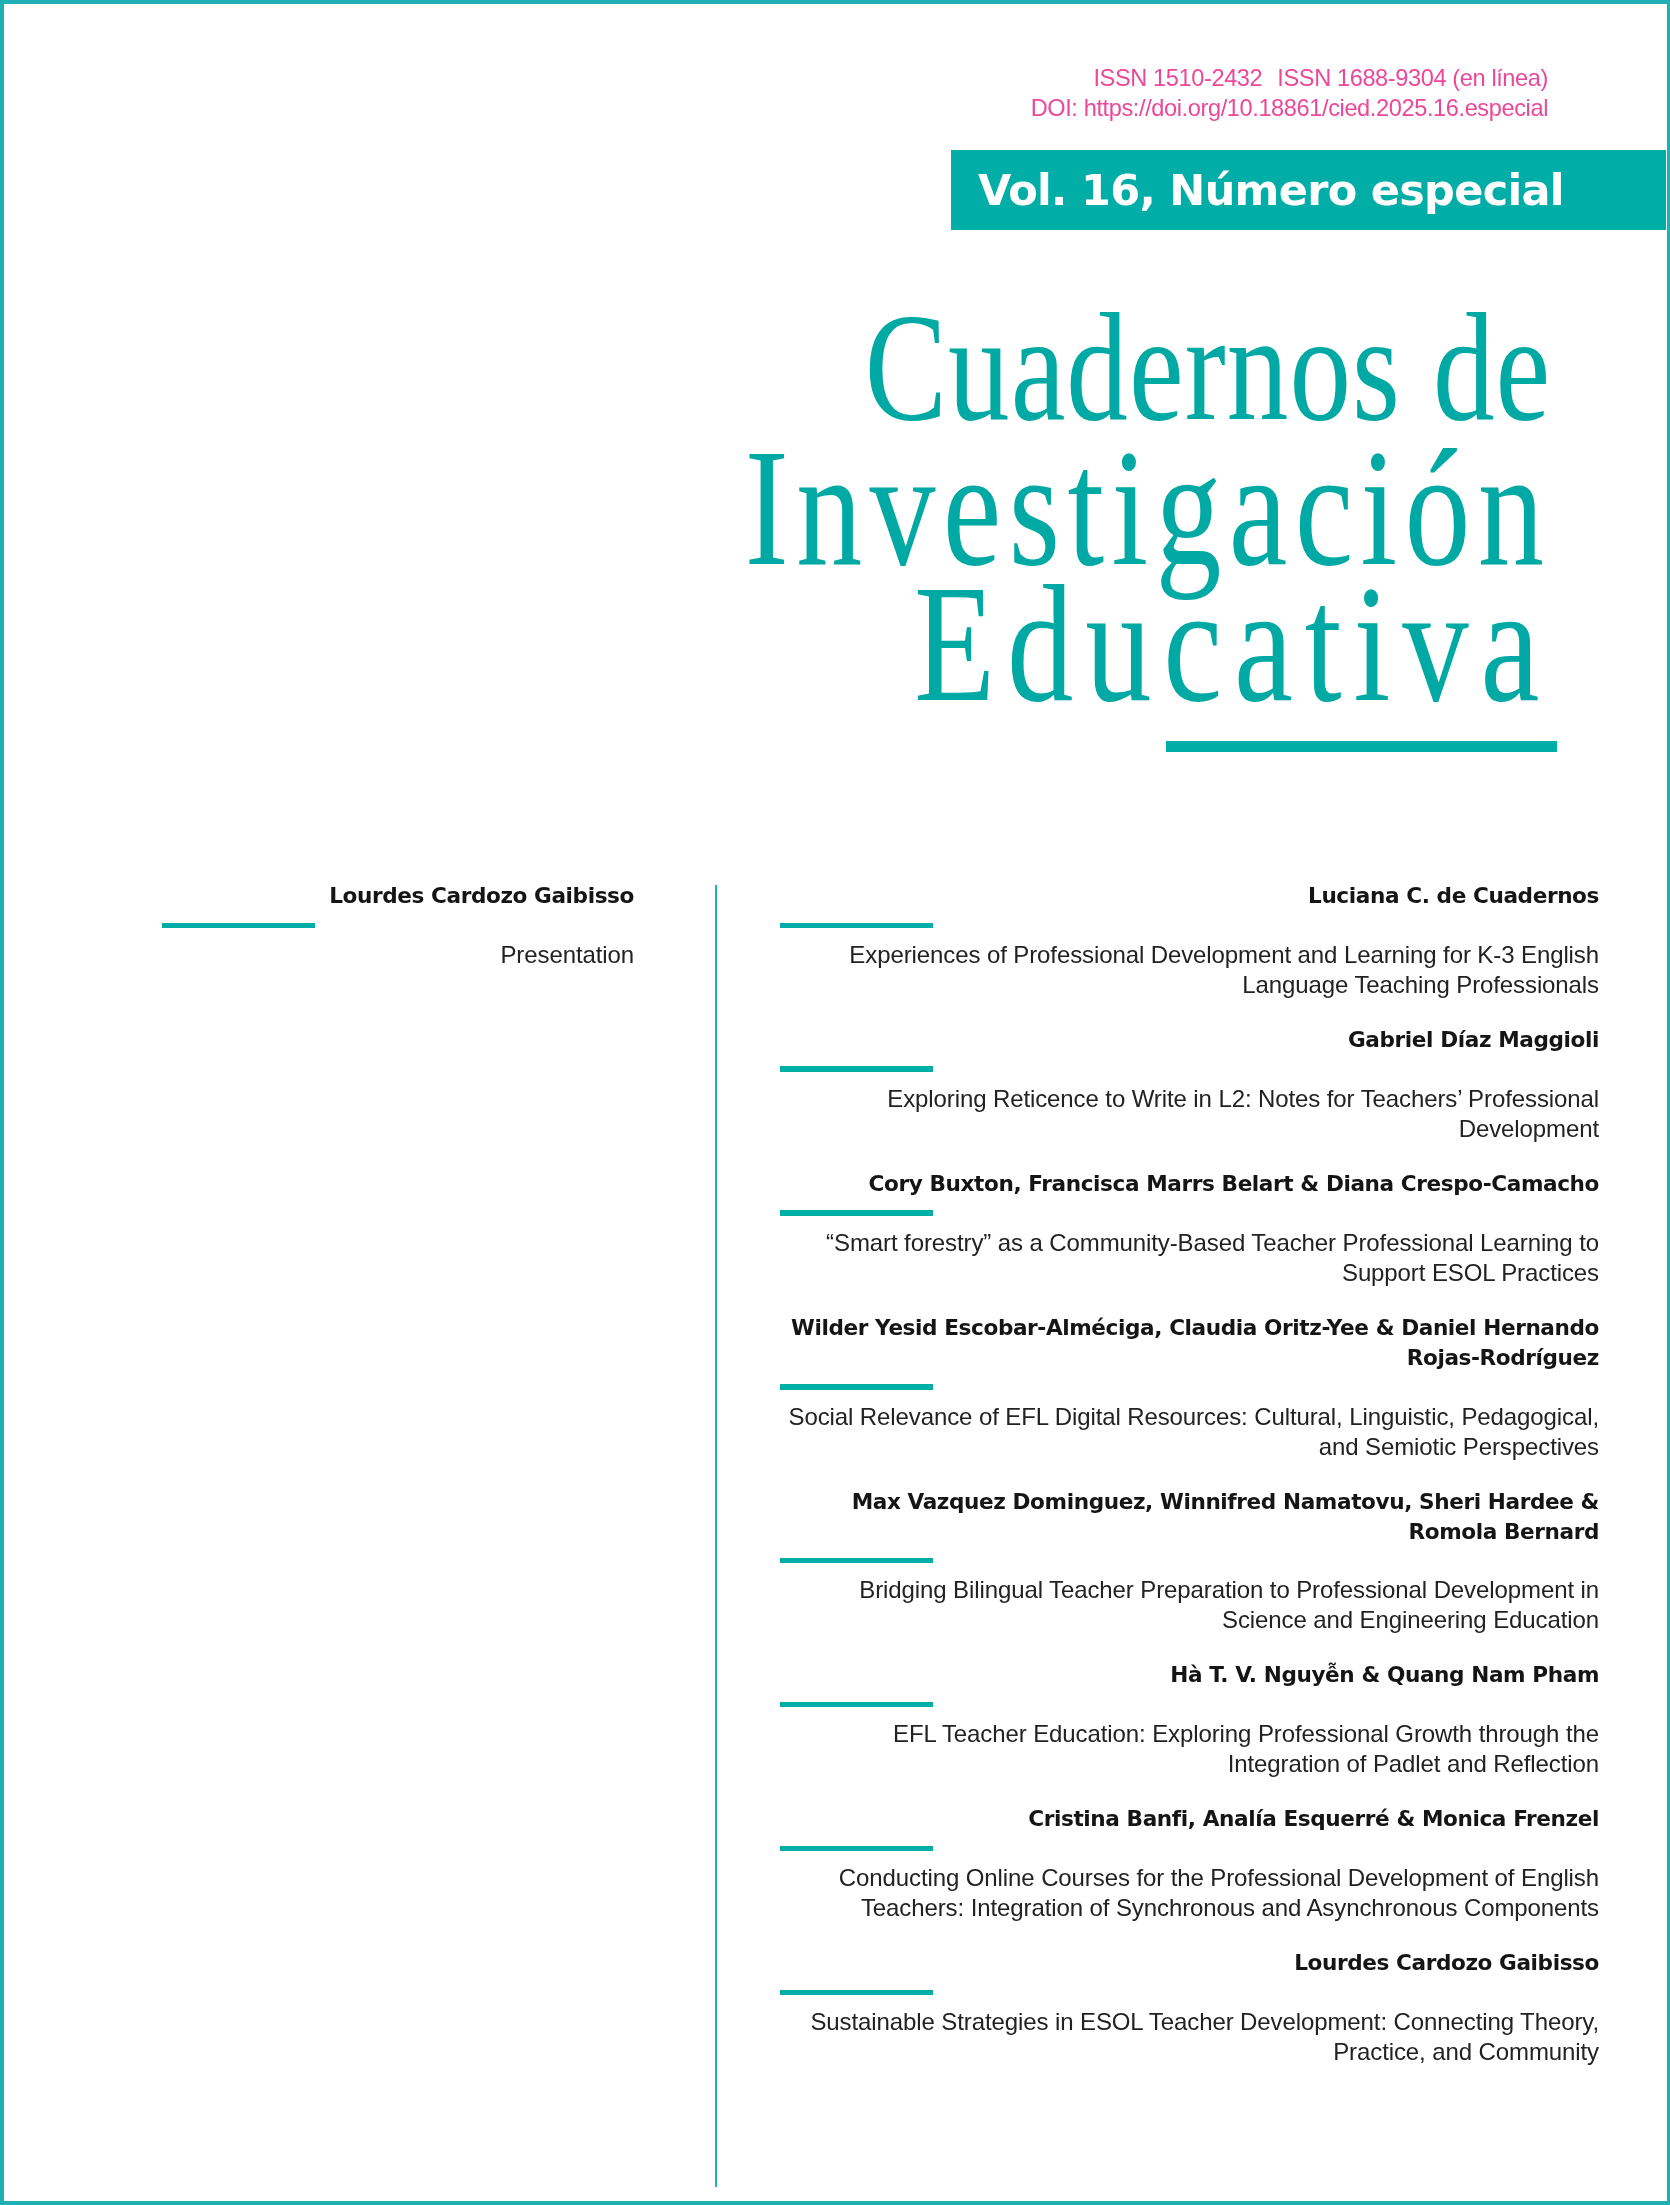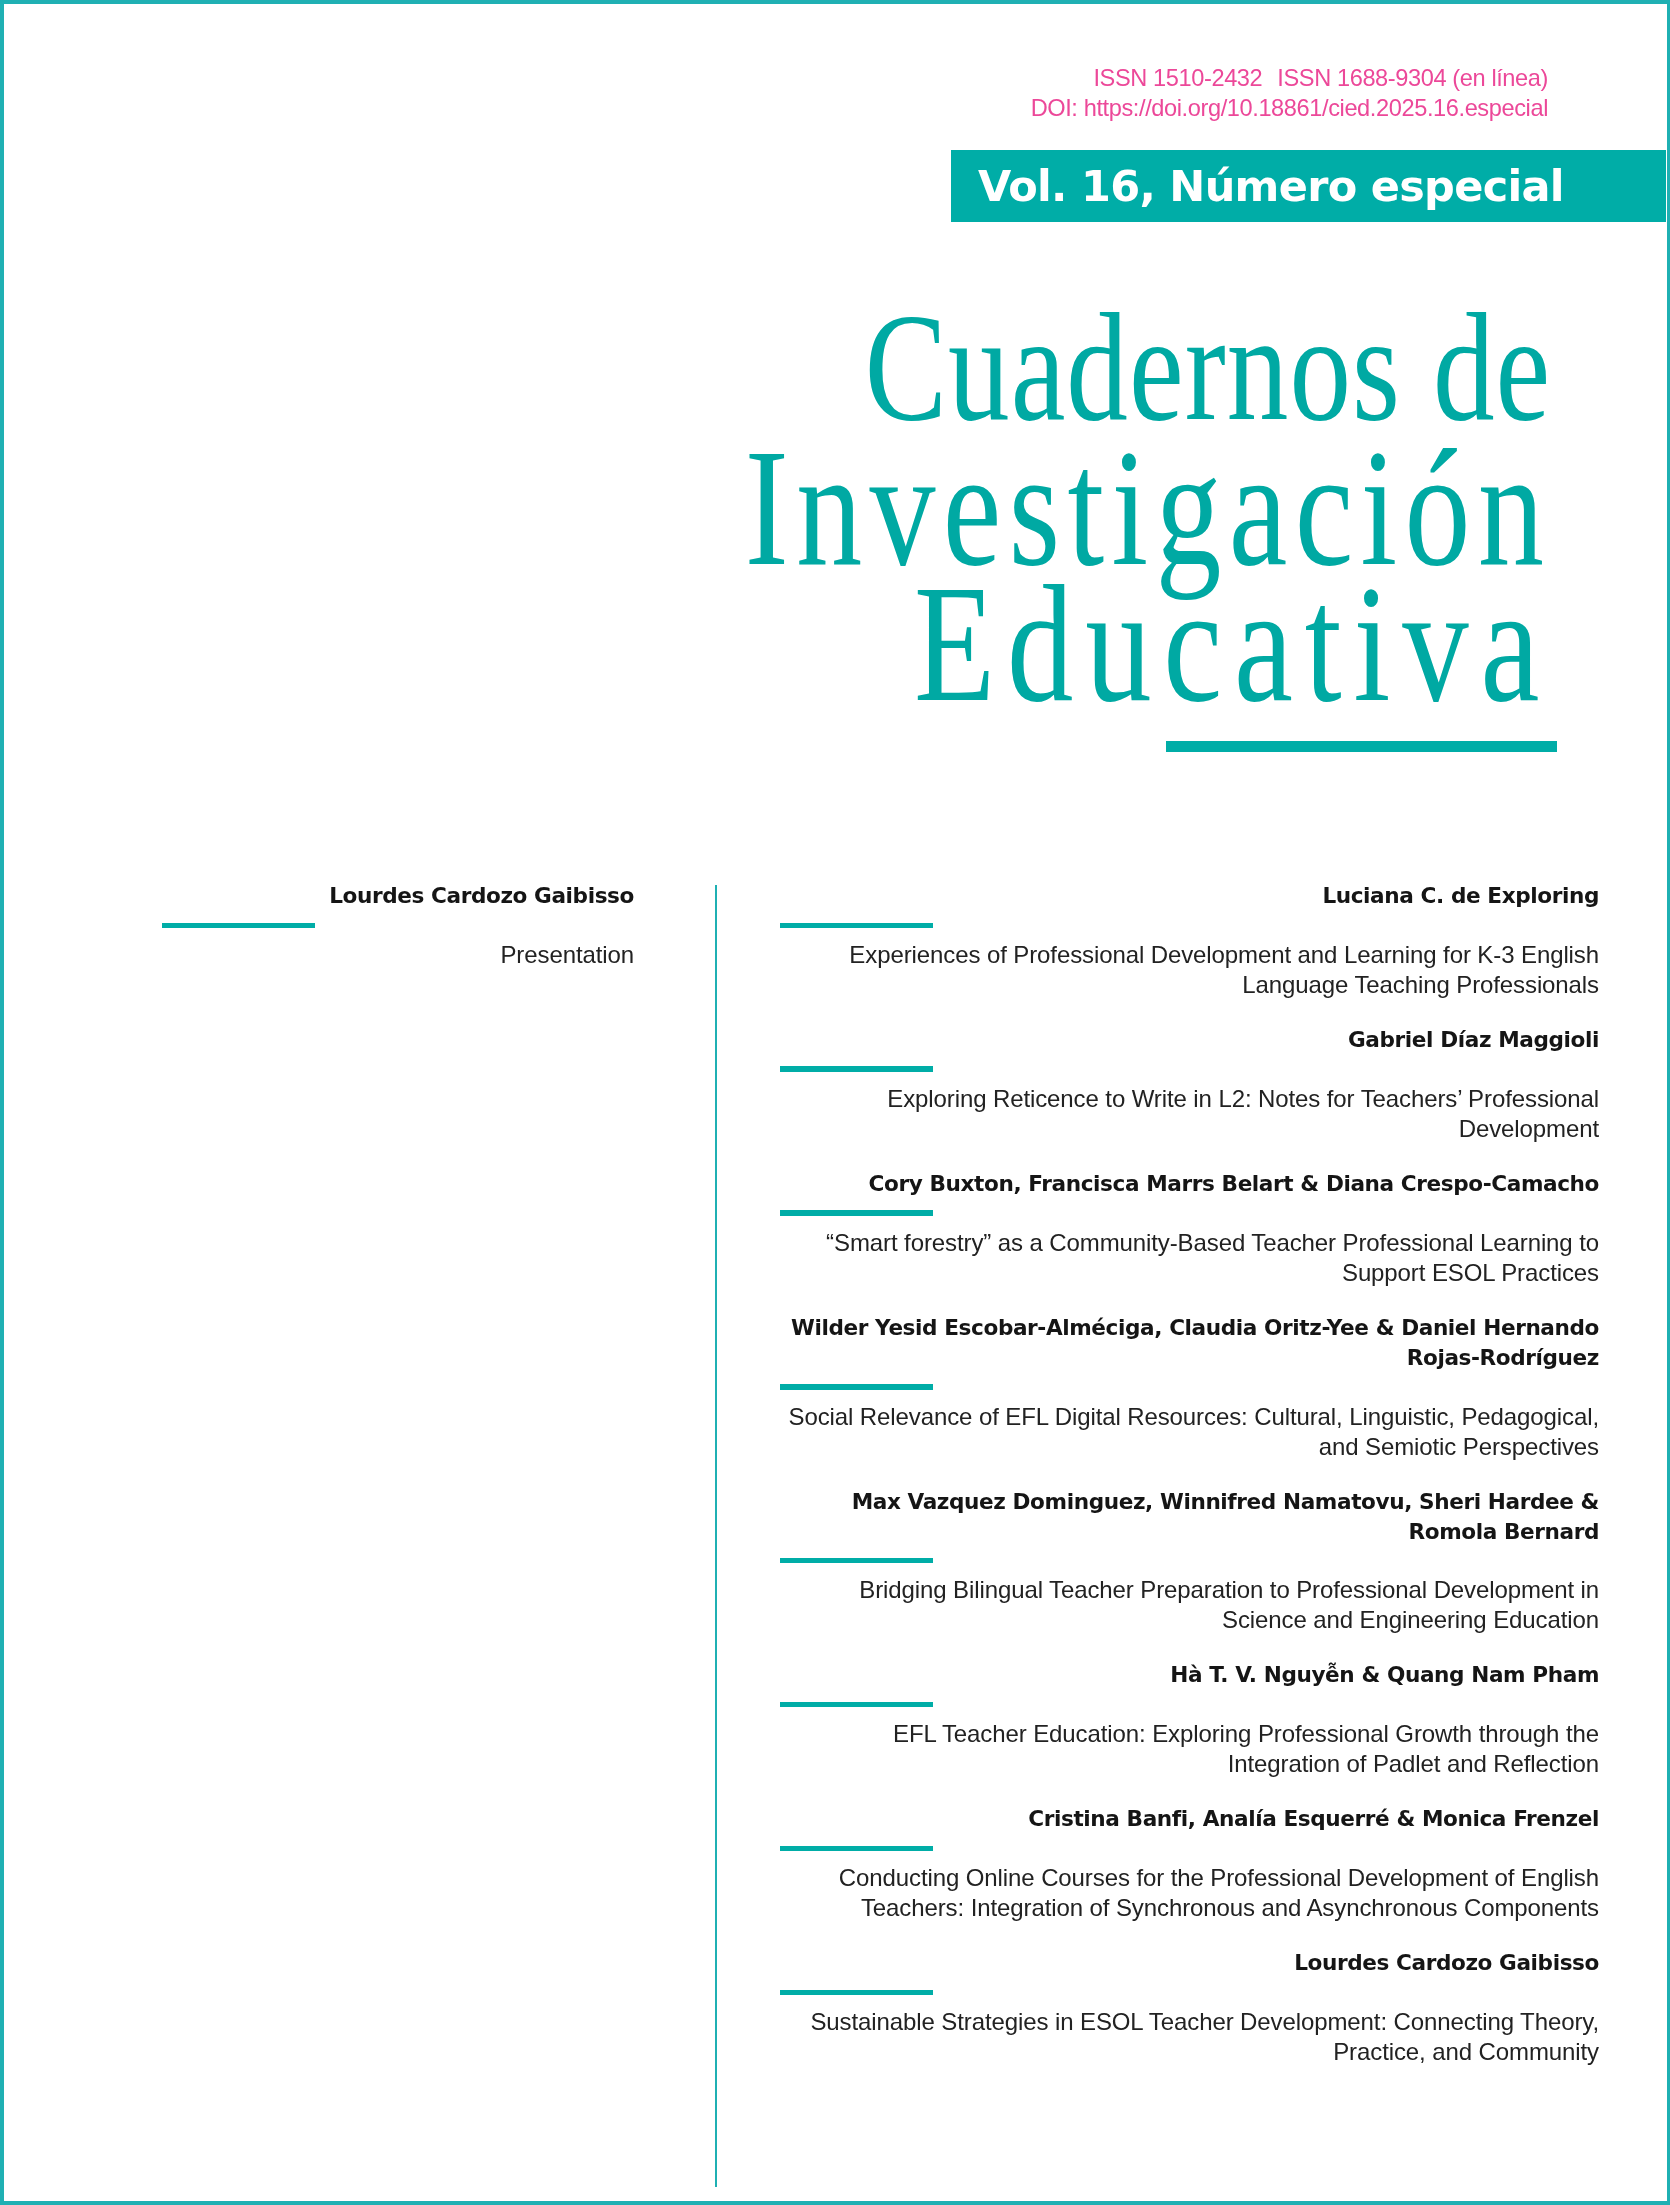--- a/index.html
+++ b/index.html
@@ -9,21 +9,21 @@
     box-sizing: border-box; border: 4.7px solid #1fb0b3; pointer-events: none;
   }
   .issn-block {
     position: absolute; right: 123px; top: 63px; text-align: right;
     font-family: "Liberation Sans", sans-serif; color: #ec4899;
     font-size: 23.6px; line-height: 30px; letter-spacing: -0.4px;
   }
   .issn-block .line { display: block; white-space: nowrap; }
   .issn-block .gap { display: inline-block; width: 15px; }
   .vol-band {
-    position: absolute; left: 951px; top: 150px; right: 4.7px; height: 72px;
+    position: absolute; left: 951px; top: 150px; right: 4.7px; height: 80px;
     background: #00ada7; display: flex; align-items: center;
   }
   .vol-band span {
     font-family: "DejaVu Sans", sans-serif; color: #fff; font-weight: bold;
     font-size: 43px; margin-left: 27px; letter-spacing: -0.7px; white-space: nowrap;
   }
   .title-block {
     position: absolute; right: 120px; top: 290px; text-align: right;
     font-family: "Liberation Serif", "DejaVu Serif", serif; color: #00a9a3;
   }
@@ -81,21 +81,21 @@
     <p class="author">Lourdes Cardozo Gaibisso</p>
     <div class="rule"></div>
     <p class="art-title">Presentation</p>
   </div>
 </div>
 
 <div class="divider"></div>
 
 <div class="col-right">
   <div class="entry">
-    <p class="author">Luciana C. de Exploring</p>
+    <p class="author">Luciana C. de Cuadernos</p>
     <div class="rule"></div>
     <p class="art-title">Experiences of Professional Development and Learning for K-3 English Language Teaching Professionals</p>
   </div>
   <div class="entry">
     <p class="author">Gabriel Díaz Maggioli</p>
     <div class="rule"></div>
     <p class="art-title">Exploring Reticence to Write in L2: Notes for Teachers’ Professional Development</p>
   </div>
   <div class="entry">
     <p class="author">Cory Buxton, Francisca Marrs Belart &amp; Diana Crespo-Camacho</p>

